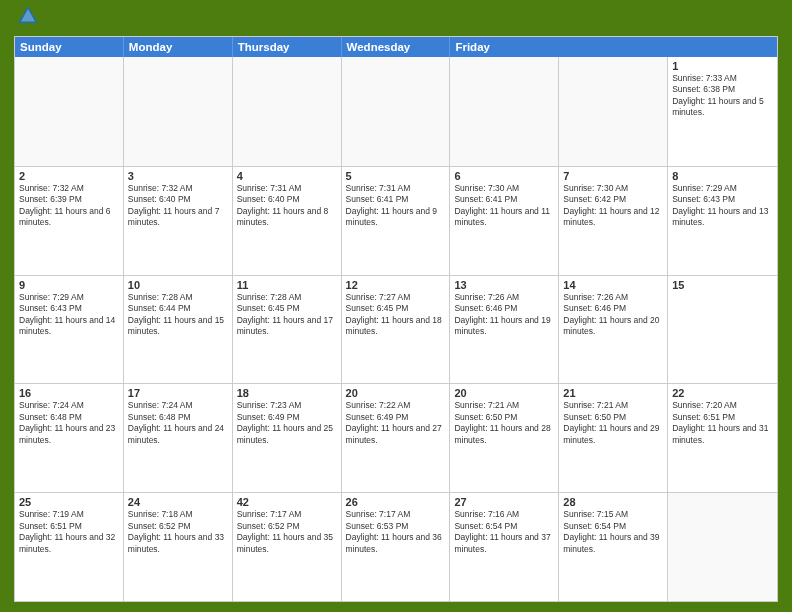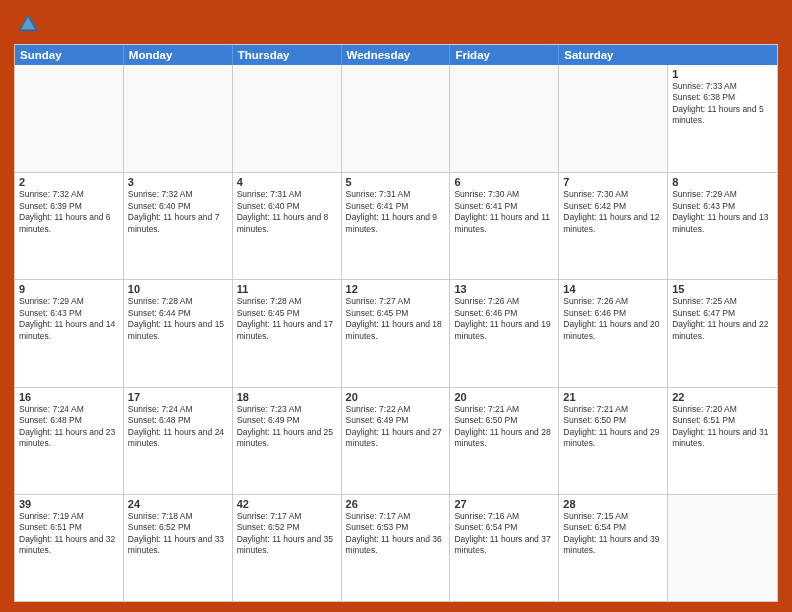--- a/index.html
+++ b/index.html
@@ -6,24 +6,24 @@
     body {
       font-family: Arial, sans-serif;
       background: #fff;
       width: 792px;
       height: 612px;
       overflow: hidden;
     }
     .page {
       width: 792px;
       height: 612px;
-      background: #c2410c;
+      background: #4d7c0f;
       display: flex;
       flex-direction: column;
-      padding: 10px 14px 10px 14px;
+      padding: 2px 14px 10px 14px;
     }
     .header {
       display: flex;
       justify-content: space-between;
       align-items: flex-start;
       margin-bottom: 6px;
     }
     .logo {
       display: flex;
       align-items: center;
@@ -131,21 +131,20 @@
     </div>
   </div>
 
   <div class="calendar">
     <div class="cal-header" id="cal-header">
         <div class="cal-header-cell">Sunday</div>
         <div class="cal-header-cell">Monday</div>
         <div class="cal-header-cell">Thursday</div>
         <div class="cal-header-cell">Wednesday</div>
         <div class="cal-header-cell">Friday</div>
-        <div class="cal-header-cell">Saturday</div>
       </div>
     <div class="cal-body" id="cal-body">
         <div class="cal-row">
           <div class="cal-cell empty"></div>
           <div class="cal-cell empty"></div>
           <div class="cal-cell empty"></div>
           <div class="cal-cell empty"></div>
           <div class="cal-cell empty"></div>
           <div class="cal-cell empty"></div>
           <div class="cal-cell"><span class="day-num">1</span><span class="cell-text">Sunrise: 7:33 AM<br>Sunset: 6:38 PM<br>Daylight: 11 hours and 5 minutes.</span></div>
@@ -159,33 +158,33 @@
           <div class="cal-cell"><span class="day-num">7</span><span class="cell-text">Sunrise: 7:30 AM<br>Sunset: 6:42 PM<br>Daylight: 11 hours and 12 minutes.</span></div>
           <div class="cal-cell"><span class="day-num">8</span><span class="cell-text">Sunrise: 7:29 AM<br>Sunset: 6:43 PM<br>Daylight: 11 hours and 13 minutes.</span></div>
         </div>
         <div class="cal-row">
           <div class="cal-cell"><span class="day-num">9</span><span class="cell-text">Sunrise: 7:29 AM<br>Sunset: 6:43 PM<br>Daylight: 11 hours and 14 minutes.</span></div>
           <div class="cal-cell"><span class="day-num">10</span><span class="cell-text">Sunrise: 7:28 AM<br>Sunset: 6:44 PM<br>Daylight: 11 hours and 15 minutes.</span></div>
           <div class="cal-cell"><span class="day-num">11</span><span class="cell-text">Sunrise: 7:28 AM<br>Sunset: 6:45 PM<br>Daylight: 11 hours and 17 minutes.</span></div>
           <div class="cal-cell"><span class="day-num">12</span><span class="cell-text">Sunrise: 7:27 AM<br>Sunset: 6:45 PM<br>Daylight: 11 hours and 18 minutes.</span></div>
           <div class="cal-cell"><span class="day-num">13</span><span class="cell-text">Sunrise: 7:26 AM<br>Sunset: 6:46 PM<br>Daylight: 11 hours and 19 minutes.</span></div>
           <div class="cal-cell"><span class="day-num">14</span><span class="cell-text">Sunrise: 7:26 AM<br>Sunset: 6:46 PM<br>Daylight: 11 hours and 20 minutes.</span></div>
-          <div class="cal-cell"><span class="day-num">15</span><span class="cell-text">Sunrise: 7:25 AM<br>Sunset: 6:47 PM<br>Daylight: 11 hours and 22 minutes.</span></div>
+          <div class="cal-cell"><span class="day-num">15</span></div>
         </div>
         <div class="cal-row">
           <div class="cal-cell"><span class="day-num">16</span><span class="cell-text">Sunrise: 7:24 AM<br>Sunset: 6:48 PM<br>Daylight: 11 hours and 23 minutes.</span></div>
           <div class="cal-cell"><span class="day-num">17</span><span class="cell-text">Sunrise: 7:24 AM<br>Sunset: 6:48 PM<br>Daylight: 11 hours and 24 minutes.</span></div>
           <div class="cal-cell"><span class="day-num">18</span><span class="cell-text">Sunrise: 7:23 AM<br>Sunset: 6:49 PM<br>Daylight: 11 hours and 25 minutes.</span></div>
           <div class="cal-cell"><span class="day-num">20</span><span class="cell-text">Sunrise: 7:22 AM<br>Sunset: 6:49 PM<br>Daylight: 11 hours and 27 minutes.</span></div>
           <div class="cal-cell"><span class="day-num">20</span><span class="cell-text">Sunrise: 7:21 AM<br>Sunset: 6:50 PM<br>Daylight: 11 hours and 28 minutes.</span></div>
           <div class="cal-cell"><span class="day-num">21</span><span class="cell-text">Sunrise: 7:21 AM<br>Sunset: 6:50 PM<br>Daylight: 11 hours and 29 minutes.</span></div>
           <div class="cal-cell"><span class="day-num">22</span><span class="cell-text">Sunrise: 7:20 AM<br>Sunset: 6:51 PM<br>Daylight: 11 hours and 31 minutes.</span></div>
         </div>
         <div class="cal-row">
-          <div class="cal-cell"><span class="day-num">39</span><span class="cell-text">Sunrise: 7:19 AM<br>Sunset: 6:51 PM<br>Daylight: 11 hours and 32 minutes.</span></div>
+          <div class="cal-cell"><span class="day-num">25</span><span class="cell-text">Sunrise: 7:19 AM<br>Sunset: 6:51 PM<br>Daylight: 11 hours and 32 minutes.</span></div>
           <div class="cal-cell"><span class="day-num">24</span><span class="cell-text">Sunrise: 7:18 AM<br>Sunset: 6:52 PM<br>Daylight: 11 hours and 33 minutes.</span></div>
           <div class="cal-cell"><span class="day-num">42</span><span class="cell-text">Sunrise: 7:17 AM<br>Sunset: 6:52 PM<br>Daylight: 11 hours and 35 minutes.</span></div>
           <div class="cal-cell"><span class="day-num">26</span><span class="cell-text">Sunrise: 7:17 AM<br>Sunset: 6:53 PM<br>Daylight: 11 hours and 36 minutes.</span></div>
           <div class="cal-cell"><span class="day-num">27</span><span class="cell-text">Sunrise: 7:16 AM<br>Sunset: 6:54 PM<br>Daylight: 11 hours and 37 minutes.</span></div>
           <div class="cal-cell"><span class="day-num">28</span><span class="cell-text">Sunrise: 7:15 AM<br>Sunset: 6:54 PM<br>Daylight: 11 hours and 39 minutes.</span></div>
           <div class="cal-cell empty"></div>
         </div>
       </div>
   </div>
 </div>

